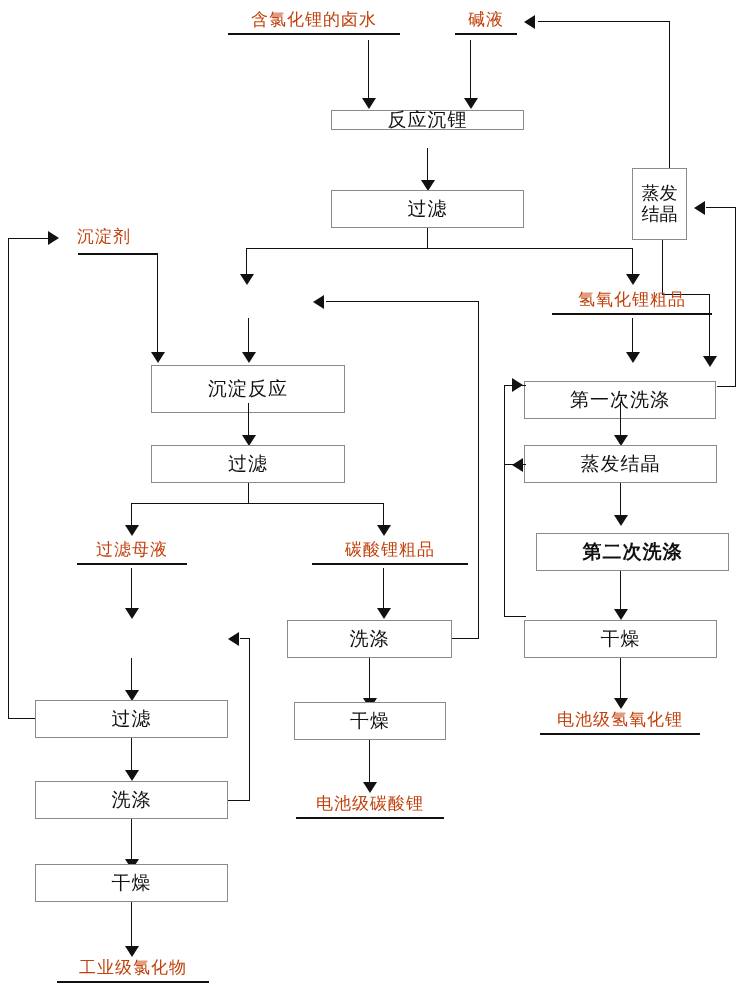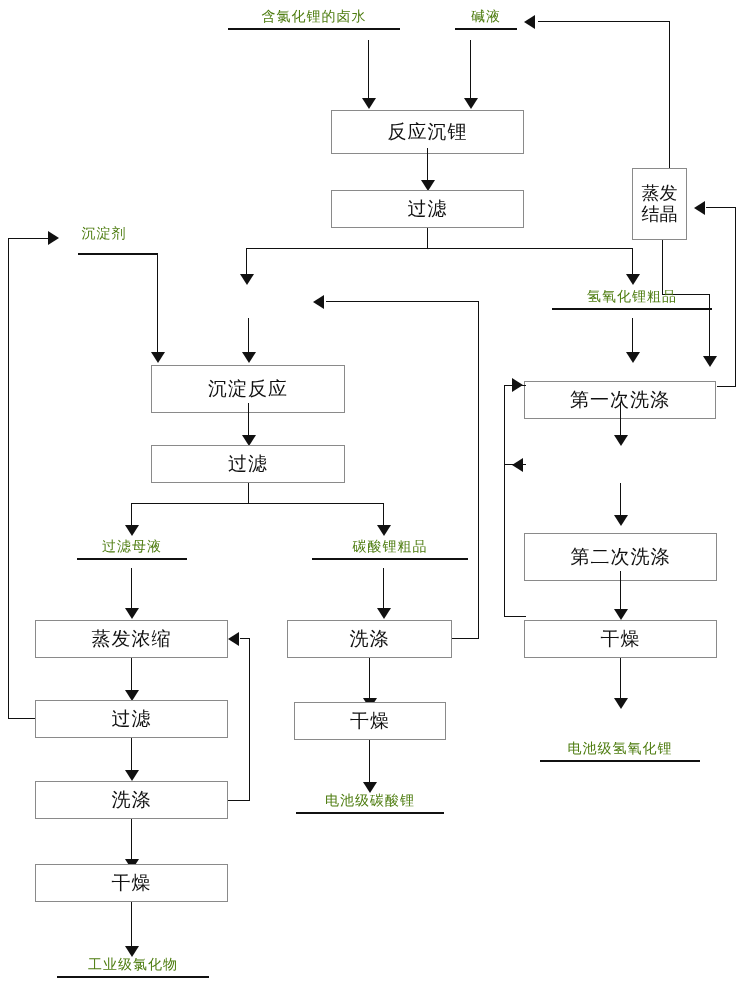--- a/index.html
+++ b/index.html
@@ -4,21 +4,21 @@
 <style>
   html,body{margin:0;padding:0;background:#fff;}
   body{font-family:"DejaVu Sans","Liberation Sans",sans-serif;}
   #stage{position:relative;width:745px;height:1000px;background:#fff;overflow:hidden;}
 
   .box{position:absolute;border:1px solid #8a8a8a;background:#fff;
        display:flex;align-items:center;justify-content:center;
        font-size:19px;color:#111;letter-spacing:1px;box-sizing:border-box;line-height:1.15;}
   .box.two-line{flex-direction:column;font-size:18px;letter-spacing:0;}
 
-  .lbl{position:absolute;font-size:14px;color:#4d7c0f;letter-spacing:1px;
+  .lbl{position:absolute;font-size:17px;color:#c2410c;letter-spacing:1px;
        white-space:nowrap;text-align:center;}
   .lbl.ul{border-bottom:2px solid #111;padding-bottom:2px;}
 
   .h{position:absolute;background:#111;height:1px;}
   .v{position:absolute;background:#111;width:1px;}
 
   .arrow{position:absolute;width:0;height:0;}
   .arrow.down{border-left:7px solid transparent;border-right:7px solid transparent;border-top:11px solid #111;}
   .arrow.left{border-top:7px solid transparent;border-bottom:7px solid transparent;border-right:11px solid #111;}
   .arrow.right{border-top:7px solid transparent;border-bottom:7px solid transparent;border-left:11px solid #111;}
@@ -34,21 +34,21 @@
   <div class="h" style="left:538px;top:21px;width:132px;"></div>
   <div class="arrow left" style="left:524px;top:15px;"></div>
   <div class="v" style="left:669px;top:21px;height:147px;"></div>
 
   <div class="v" style="left:368px;top:40px;height:60px;"></div>
   <div class="arrow down" style="left:362px;top:98px;"></div>
 
   <div class="v" style="left:470px;top:40px;height:60px;"></div>
   <div class="arrow down" style="left:464px;top:98px;"></div>
 
-  <div class="box" style="left:331px;top:110px;width:193px;height:44px;">反应沉锂</div>
+  <div class="box" style="left:331px;top:110px;width:193px;height:20px;">反应沉锂</div>
 
   <div class="v" style="left:427px;top:148px;height:34px;"></div>
   <div class="arrow down" style="left:421px;top:180px;"></div>
 
   <div class="box" style="left:331px;top:190px;width:193px;height:38px;">过滤</div>
 
   <div class="v" style="left:427px;top:228px;height:21px;"></div>
   <div class="h" style="left:246px;top:248px;width:386px;"></div>
 
   <div class="v" style="left:246px;top:248px;height:28px;"></div>
@@ -110,46 +110,46 @@
   <div class="box" style="left:524px;top:365px;width:192px;height:38px;margin-top:16px;">第一次洗涤</div>
 
   <div class="arrow right" style="left:512px;top:378px;"></div>
   <div class="h" style="left:504px;top:385px;width:22px;"></div>
   <div class="v" style="left:504px;top:385px;height:232px;"></div>
   <div class="h" style="left:504px;top:616px;width:22px;"></div>
 
   <div class="v" style="left:620px;top:403px;height:34px;"></div>
   <div class="arrow down" style="left:614px;top:435px;"></div>
 
+  <div class="box" style="left:524px;top:445px;width:193px;height:38px;">蒸发结晶</div>
 
   <div class="arrow left" style="left:512px;top:458px;"></div>
   <div class="h" style="left:504px;top:464px;width:22px;"></div>
 
   <div class="v" style="left:620px;top:483px;height:34px;"></div>
   <div class="arrow down" style="left:614px;top:515px;"></div>
 
-  <div class="box" style="left:524px;top:533px;width:193px;height:48px;">第二次洗涤</div>
+  <div class="box" style="left:536px;top:533px;width:193px;height:38px;font-weight:bold;">第二次洗涤</div>
   <div class="v" style="left:620px;top:571px;height:40px;"></div>
   <div class="arrow down" style="left:614px;top:609px;"></div>
 
   <div class="box" style="left:524px;top:620px;width:193px;height:38px;">干燥</div>
   <div class="v" style="left:620px;top:658px;height:42px;"></div>
   <div class="arrow down" style="left:614px;top:698px;"></div>
 
-  <div class="lbl ul" style="left:540px;top:740px;width:160px;">电池级氢氧化锂</div>
+  <div class="lbl ul" style="left:540px;top:708px;width:160px;">电池级氢氧化锂</div>
 
   <div class="lbl ul" style="left:77px;top:538px;width:110px;">过滤母液</div>
   <div class="v" style="left:131px;top:568px;height:42px;"></div>
   <div class="arrow down" style="left:125px;top:608px;"></div>
 
   <div class="lbl ul" style="left:312px;top:538px;width:156px;">碳酸锂粗品</div>
   <div class="v" style="left:383px;top:568px;height:42px;"></div>
   <div class="arrow down" style="left:377px;top:608px;"></div>
 
-  <div class="box" style="left:35px;top:620px;width:193px;height:38px;">蒸发浓缩</div>
 
   <div class="arrow left" style="left:228px;top:632px;"></div>
   <div class="h" style="left:240px;top:638px;width:10px;"></div>
   <div class="v" style="left:249px;top:638px;height:163px;"></div>
   <div class="h" style="left:228px;top:800px;width:22px;"></div>
 
   <div class="v" style="left:131px;top:658px;height:34px;"></div>
   <div class="arrow down" style="left:125px;top:690px;"></div>
 
   <div class="box" style="left:35px;top:700px;width:193px;height:38px;">过滤</div>

